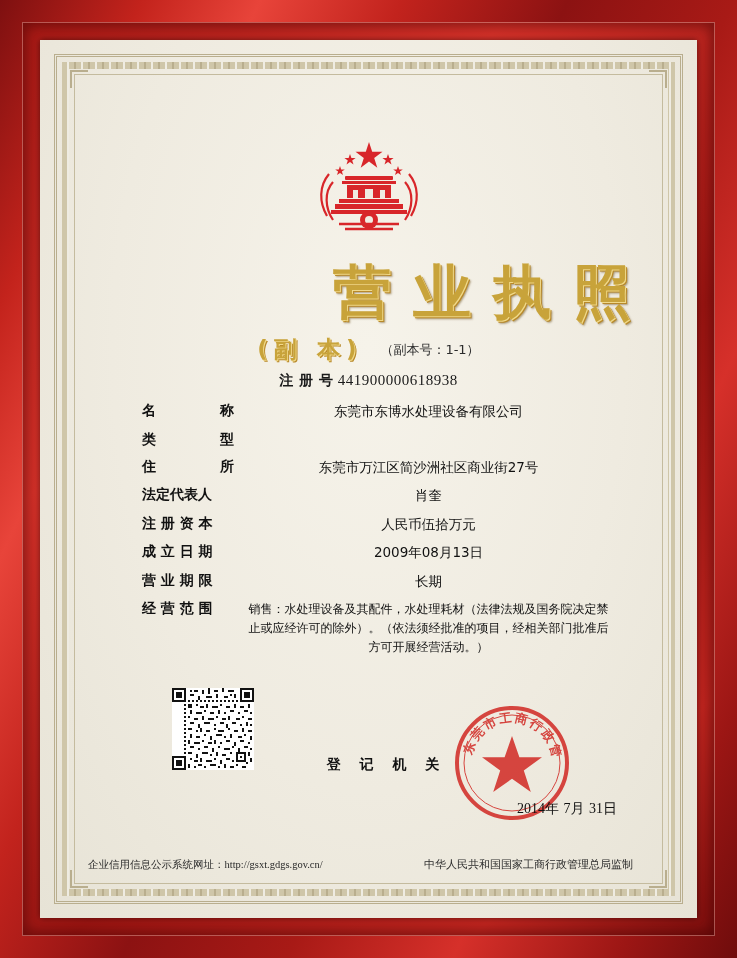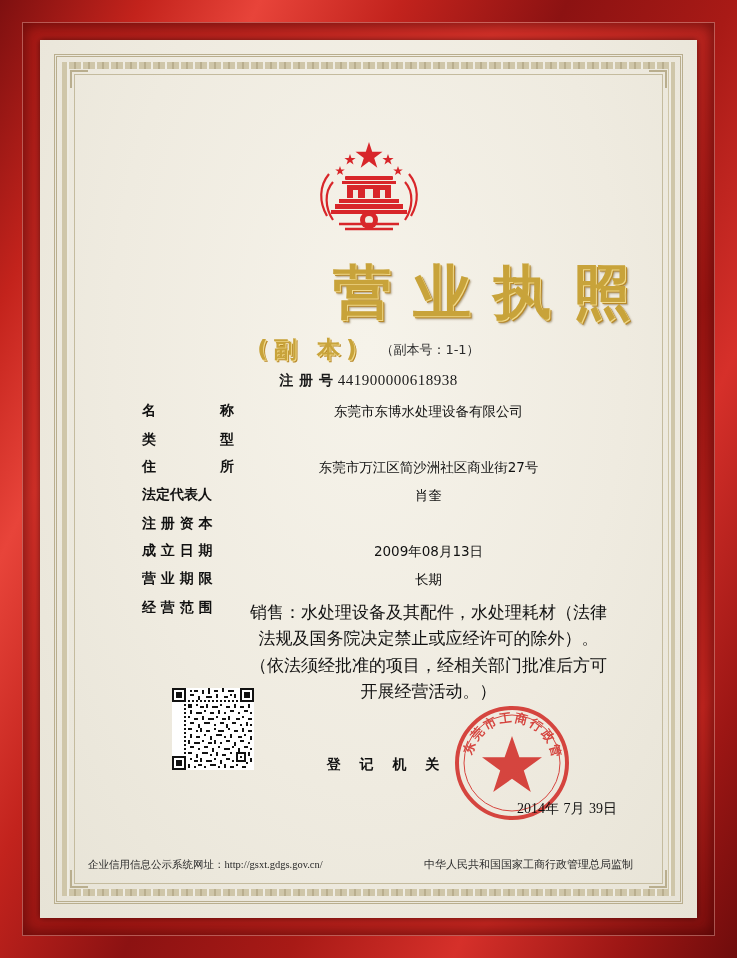--- a/index.html
+++ b/index.html
@@ -108,21 +108,21 @@
     width:92px;flex:0 0 92px;font-size:14px;color:#111;
     font-weight:bold;
     display:flex;justify-content:space-between;
   }
   .flabel span{display:inline-block;}
   .fvalue{
     font-size:13.5px;color:#111;padding-left:10px;line-height:1.45;
     flex:1 1 auto;
     text-align:center;
   }
-  .fvalue.small{font-size:17px;line-height:1.55;}
+  .fvalue.small{font-size:12px;line-height:1.55;}
 
   
   .qr{
     position:absolute;left:88px;top:604px;width:82px;height:82px;
     background:#fff;
   }
   .qr svg{display:block;}
 
   
   .seal{
@@ -251,20 +251,21 @@
           <div class="flabel">
             <span>法定代表人</span>
           </div>
           <div class="fvalue">肖奎</div>
         </div>
 
         <div class="frow">
           <div class="flabel">
             <span>注 册 资 本</span>
           </div>
+          <div class="fvalue">人民币伍拾万元</div>
         </div>
 
         <div class="frow">
           <div class="flabel">
             <span>成 立 日 期</span>
           </div>
           <div class="fvalue">2009年08月13日</div>
         </div>
 
         <div class="frow">
@@ -475,21 +476,21 @@
             </text>
           </g>
         </svg>
       </div>
 
       <div class="reg-org">登 记 机 关</div>
 
       <div class="date-line">
         <span class="y">2014</span><span>年</span>
         <span class="y">7</span><span>月</span>
-        <span class="y">39</span><span>日</span>
+        <span class="y">31</span><span>日</span>
       </div>
 
       <div class="footer">
         <div class="left">企业信用信息公示系统网址：http://gsxt.gdgs.gov.cn/</div>
         <div class="right">中华人民共和国国家工商行政管理总局监制</div>
       </div>
 
     </div>
   </div>
 </div>

